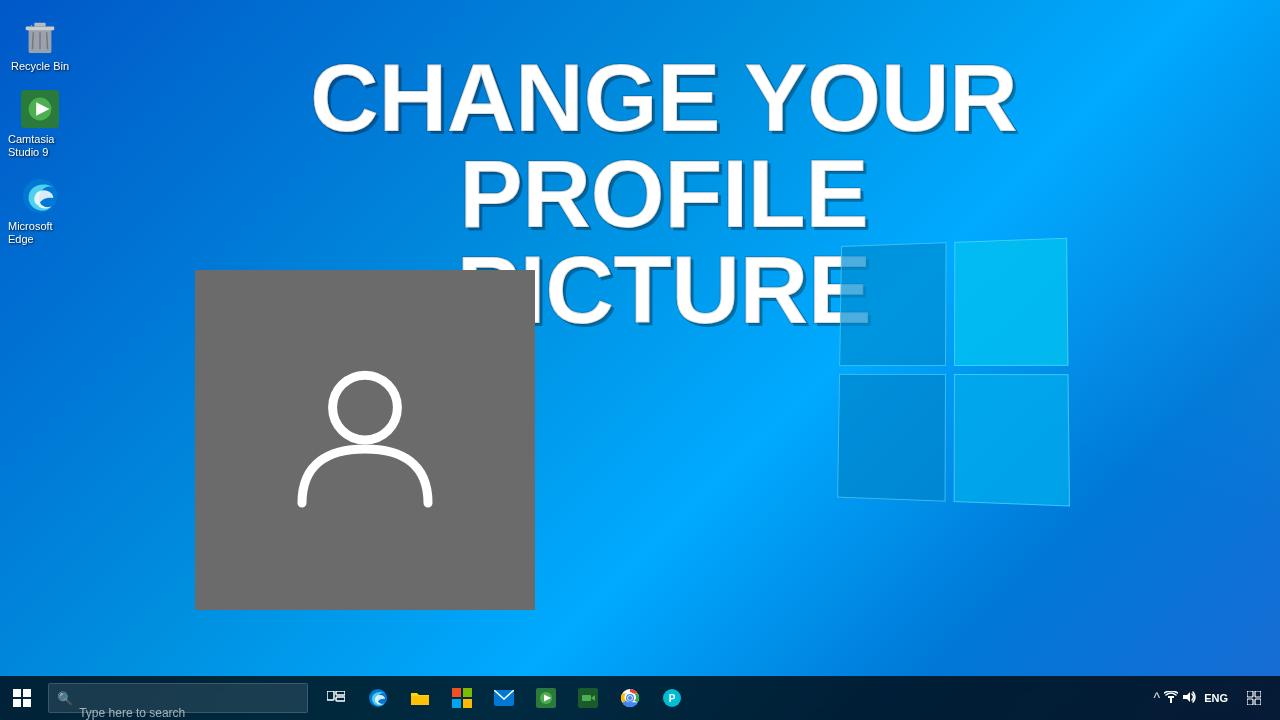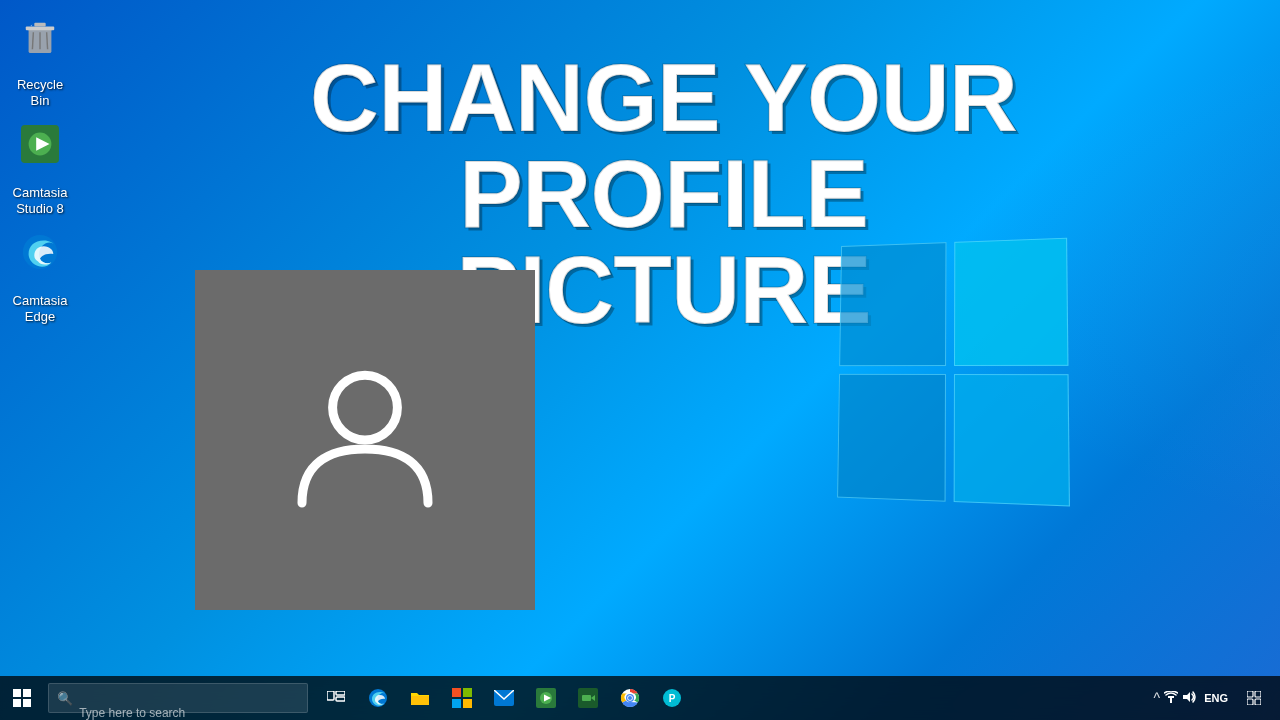--- a/index.html
+++ b/index.html
@@ -61,25 +61,24 @@
       width: 40px;
       height: 40px;
       display: flex;
       align-items: center;
       justify-content: center;
       margin-bottom: 4px;
     }
 
     .icon-label {
       color: white;
-      font-size: 13px;
-      text-align: center;
+      font-size: 11px;
+      text-align: left;
       text-shadow: 1px 1px 2px rgba(0,0,0,0.8);
       line-height: 1.2;
-      margin-top: 17px;
     }
 
     
     .recycle-bin-svg {
       width: 38px;
       height: 38px;
     }
 
     
     .camtasia-icon-svg {
@@ -292,32 +291,32 @@
     </div>
 
     <div class="desktop-icon">
       <div class="icon-img">
         <svg class="camtasia-icon-svg" viewBox="0 0 40 40" xmlns="http://www.w3.org/2000/svg">
           <rect width="40" height="40" rx="4" fill="#2a7a3b"></rect>
           <circle cx="20" cy="20" r="12" fill="#4caf50"></circle>
           <polygon points="16,13 30,20 16,27" fill="white"></polygon>
         </svg>
       </div>
-      <span class="icon-label">Camtasia Studio 8</span>
+      <span class="icon-label">Camtasia Studio 9</span>
     </div>
 
     <div class="desktop-icon">
       <div class="icon-img">
         <svg class="edge-icon-svg" viewBox="0 0 40 40" xmlns="http://www.w3.org/2000/svg">
           <circle cx="20" cy="20" r="18" fill="#0078d4"></circle>
           <path d="M8 22 C8 14 14 8 24 8 C30 8 34 11 34 11 C30 9 26 10 23 13 C19 17 18 23 20 27 C22 31 27 33 32 31 C28 36 20 37 14 33 C9 29 8 25 8 22Z" fill="#50d0f0"></path>
           <path d="M18 30 C20 33 26 35 32 31 C27 33 22 31 20 27 C22 23 28 21 34 22 C34 18 30 14 24 14 C18 14 14 18 14 24 C14 27 16 29 18 30Z" fill="white" opacity="0.85"></path>
         </svg>
       </div>
-      <span class="icon-label">Camtasia Edge</span>
+      <span class="icon-label">Microsoft Edge</span>
     </div>
 
 
   </div>
 
   <div class="title-text">
     <h1>
       <span>CHANGE YOUR PROFILE</span><br>
       <span>PICTURE</span>
     </h1>

